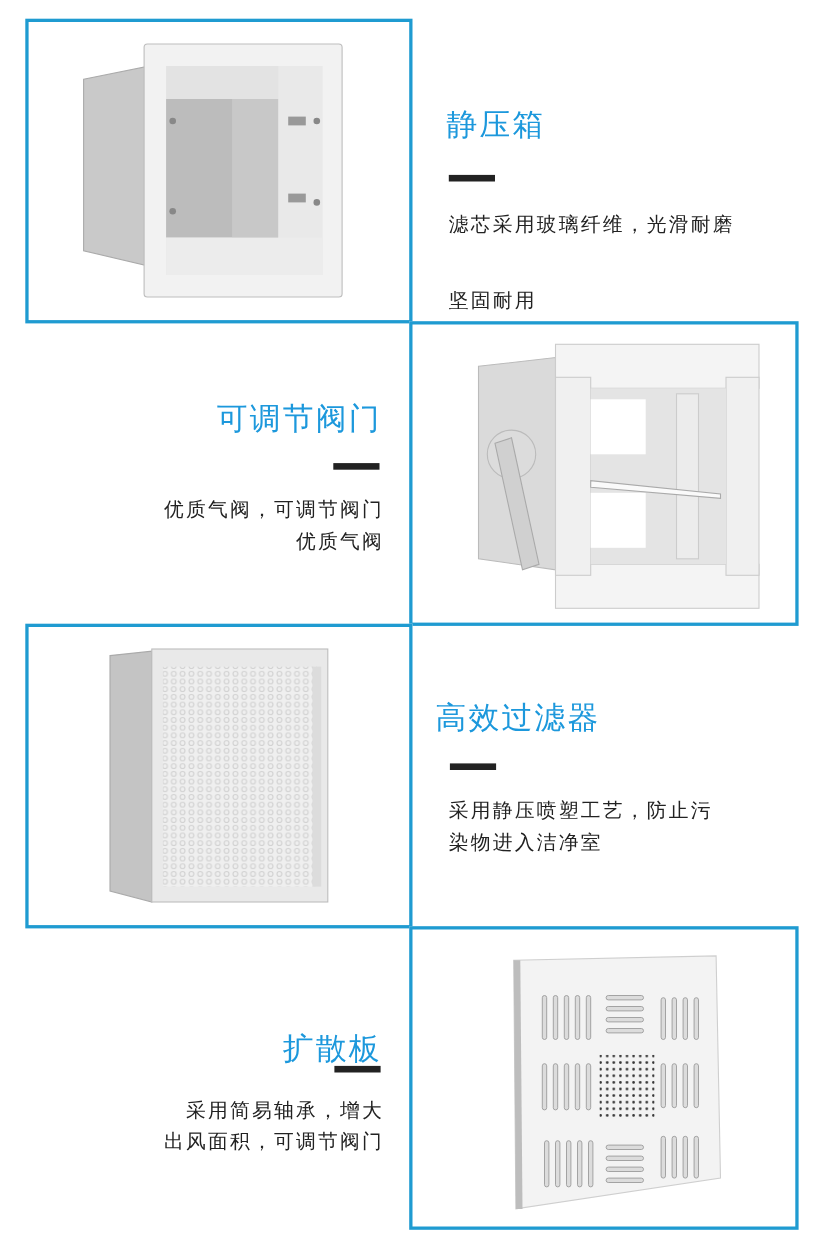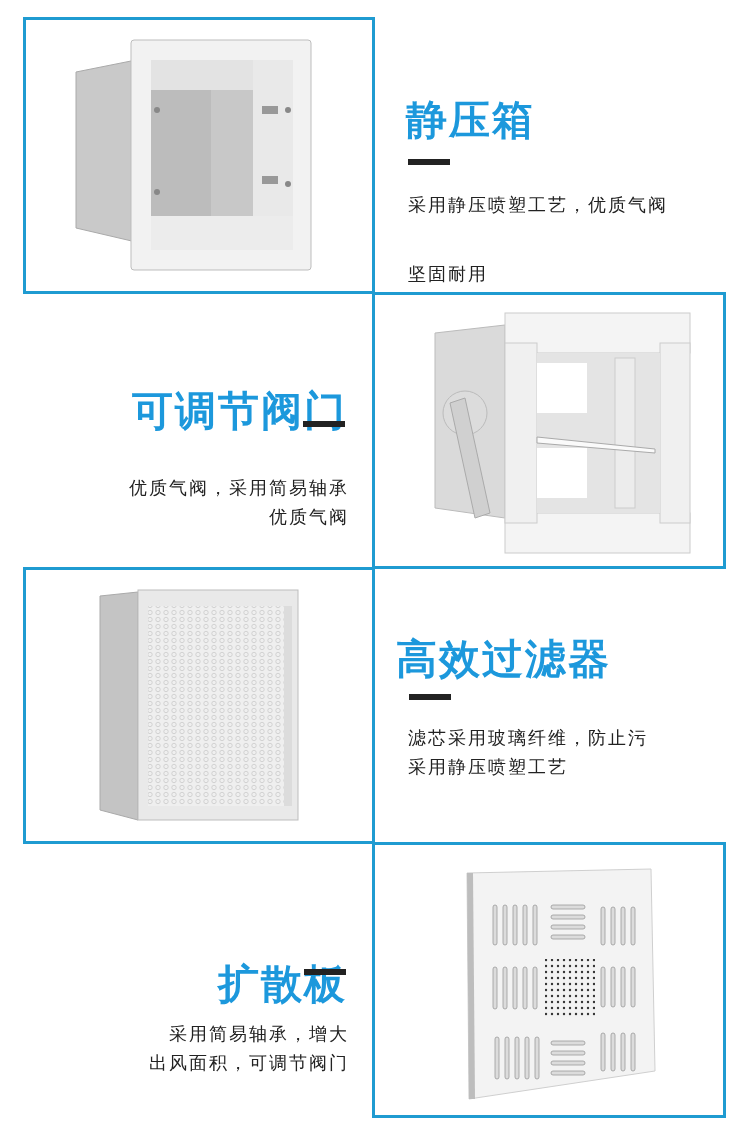--- a/index.html
+++ b/index.html
@@ -1,22 +1,22 @@
 <!DOCTYPE html>
 <html><head>
 <meta charset="utf-8">
 <style>
   html, body { margin: 0; padding: 0; background: #ffffff; }
   body { width: 750px; height: 1138px; position: relative; overflow: hidden;
          font-family: "DejaVu Sans", "Liberation Sans", sans-serif; }
   .box { position: absolute; box-sizing: border-box; border: 3px solid #1f9bd1; background: #fff; }
-  .title { position: absolute; font-weight: bold; font-size: 41px; color: #1c98dc; letter-spacing: 2px; line-height: 1; white-space: nowrap; }
+  .title { position: absolute; font-weight: normal; font-size: 28px; color: #1c98dc; letter-spacing: 2px; line-height: 1; white-space: nowrap; }
   .bar { position: absolute; width: 42px; height: 6px; background: #222; }
   .desc { position: absolute; font-size: 18px; color: #222; line-height: 30px; letter-spacing: 2px; white-space: nowrap; }
-  .right { text-align: center; margin-top: 24px; }
+  .right { text-align: center; }
   .prod { position: absolute; }
 </style>
 </head>
 <body>
 
 <div class="box" style="left:23px; top:17px; width:352px; height:277px;">
   <svg class="prod" style="left:40px; top:12px;" width="270" height="250" viewBox="0 0 270 250">
     <polygon points="10,40 70,28 70,210 10,196" fill="#c9c9c9" stroke="#aaa"></polygon>
     <polygon points="70,28 230,28 230,210 70,210" fill="#d6d6d6"></polygon>
     <rect x="65" y="8" width="180" height="230" rx="3" fill="#f2f2f2" stroke="#bdbdbd"></rect>
@@ -29,28 +29,28 @@
     <circle cx="91" cy="160" r="3" fill="#888"></circle>
     <rect x="196" y="74" width="16" height="8" fill="#999"></rect>
     <circle cx="222" cy="78" r="3" fill="#888"></circle>
     <rect x="196" y="144" width="16" height="8" fill="#999"></rect>
     <circle cx="222" cy="152" r="3" fill="#888"></circle>
   </svg>
 </div>
 <div class="title" style="left:406px; top:100px;">静压箱</div>
 <div class="bar" style="left:408px; top:159px;"></div>
 <div>
-  <div class="desc" style="left:408px; top:190px;">采用静压喷塑工艺，优质气阀</div>
+  <div class="desc" style="left:408px; top:190px;">滤芯采用玻璃纤维，光滑耐磨</div>
   <div class="desc" style="left:408px; top:219px;margin-top:40px;">坚固耐用</div>
 </div>
 
 <div class="title right" style="right:403px; top:367px;">可调节阀门</div>
 <div class="bar" style="left:303px; top:421px;"></div>
 <div>
-  <div class="desc right" style="right:401px; top:449px;">优质气阀，采用简易轴承</div>
+  <div class="desc right" style="right:401px; top:449px;">优质气阀，可调节阀门</div>
   <div class="desc right" style="right:401px; top:478px;">优质气阀</div>
 </div>
 <div class="box" style="left:372px; top:292px; width:354px; height:277px;">
   <svg class="prod" style="left:50px; top:8px;" width="280" height="260" viewBox="0 0 280 260">
     <polygon points="10,30 80,22 80,215 10,205" fill="#dadada" stroke="#bbb"></polygon>
     <rect x="80" y="10" width="185" height="40" fill="#f4f4f4" stroke="#ccc"></rect>
     <rect x="80" y="210" width="185" height="40" fill="#f4f4f4" stroke="#ccc"></rect>
     <rect x="80" y="40" width="32" height="180" fill="#f0f0f0" stroke="#ccc"></rect>
     <rect x="235" y="40" width="30" height="180" fill="#f0f0f0" stroke="#ccc"></rect>
     <rect x="112" y="50" width="123" height="160" fill="#e4e4e4"></rect>
@@ -73,22 +73,22 @@
     </defs>
     <polygon points="2,8 40,4 40,232 2,222" fill="#c4c4c4" stroke="#aaa"></polygon>
     <rect x="40" y="2" width="160" height="230" fill="#e9e9e9" stroke="#bdbdbd"></rect>
     <rect x="50" y="18" width="140" height="200" fill="url(#mesh)"></rect>
     <rect x="186" y="18" width="8" height="200" fill="#dcdcdc"></rect>
   </svg>
 </div>
 <div class="title" style="left:396px; top:639px;">高效过滤器</div>
 <div class="bar" style="left:409px; top:694px;"></div>
 <div>
-  <div class="desc" style="left:408px; top:723px;">滤芯采用玻璃纤维，防止污</div>
-  <div class="desc" style="left:408px; top:752px;">采用静压喷塑工艺</div>
+  <div class="desc" style="left:408px; top:723px;">采用静压喷塑工艺，防止污</div>
+  <div class="desc" style="left:408px; top:752px;">染物进入洁净室</div>
 </div>
 
 <div class="title right" style="right:403px; top:940px;">扩散板</div>
 <div class="bar" style="left:304px; top:969px;"></div>
 <div>
   <div class="desc right" style="right:401px; top:995px;">采用简易轴承，增大</div>
   <div class="desc right" style="right:401px; top:1024px;">出风面积，可调节阀门</div>
 </div>
 <div class="box" style="left:372px; top:842px; width:354px; height:276px;">
   <svg class="prod" style="left:90px; top:22px;" width="200" height="236" viewBox="0 0 200 236">

